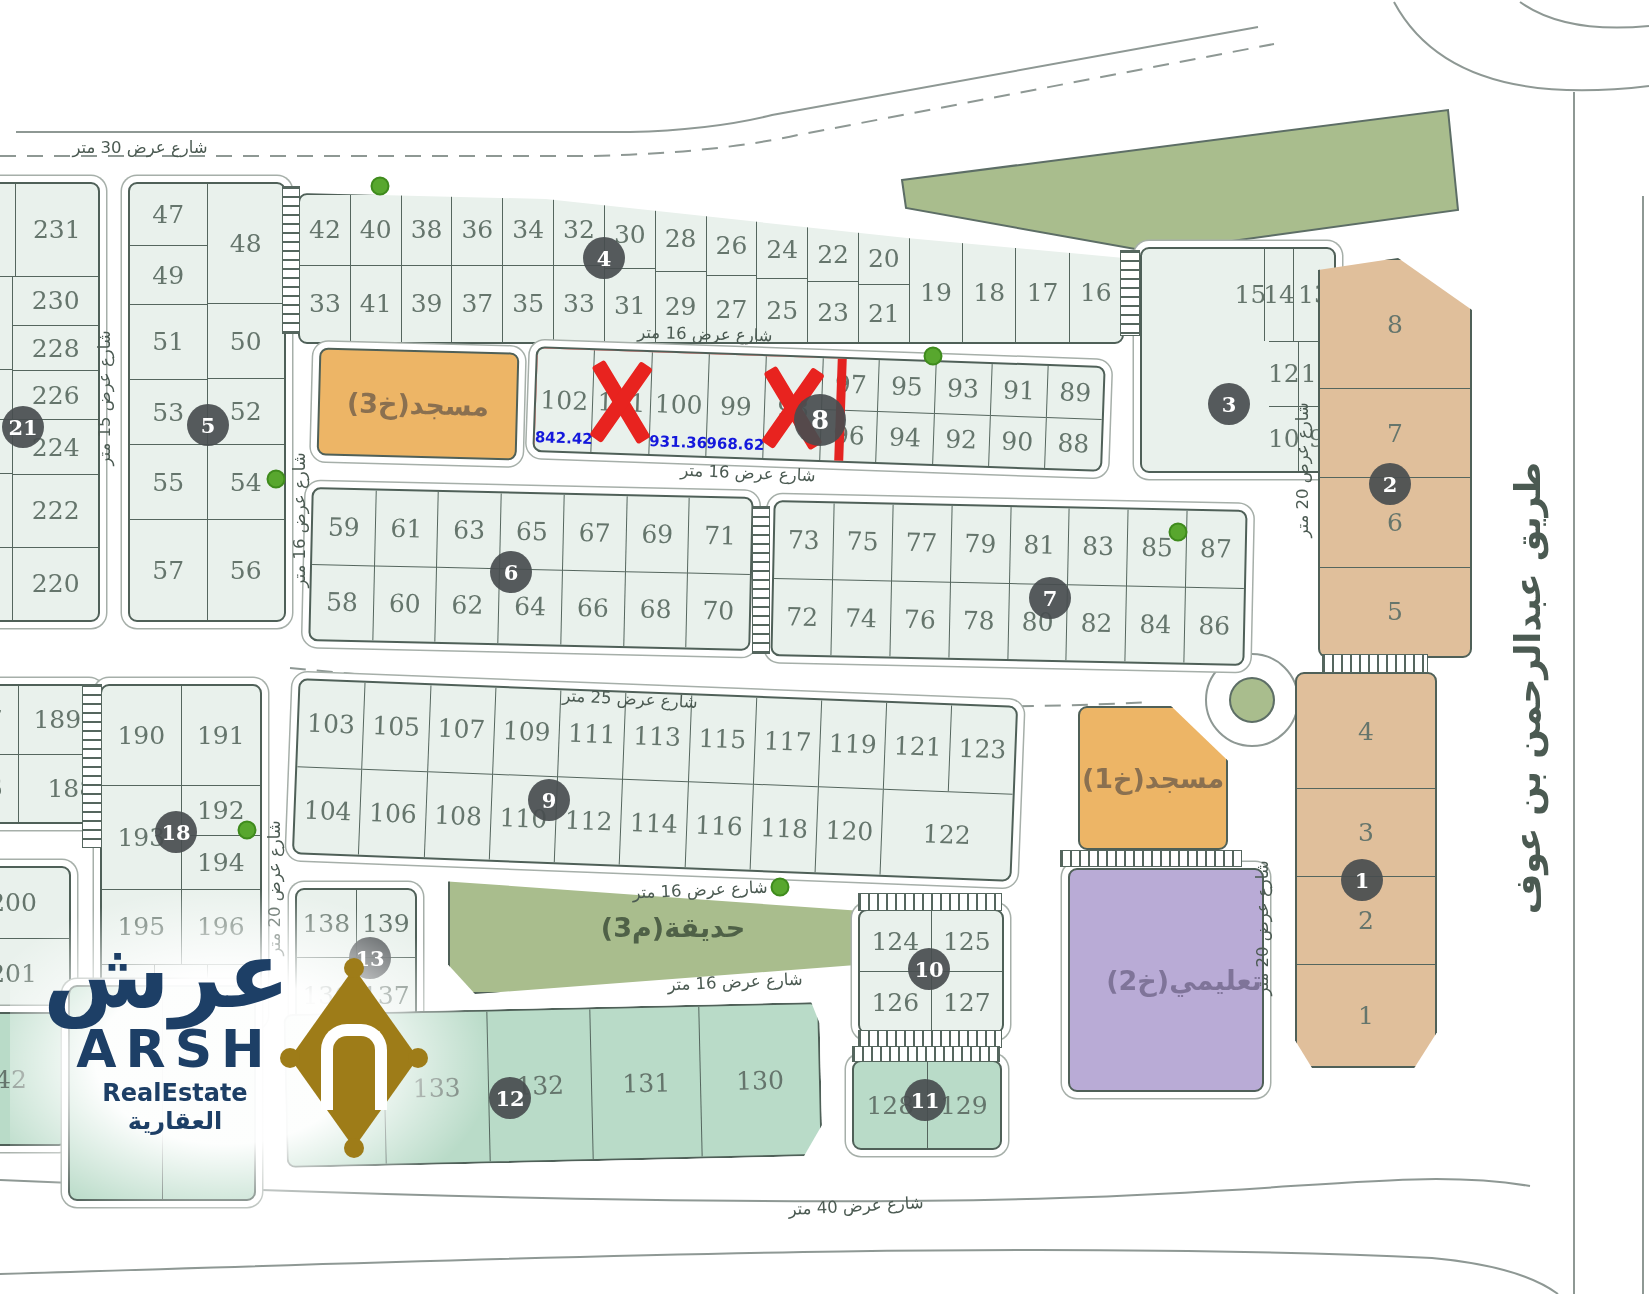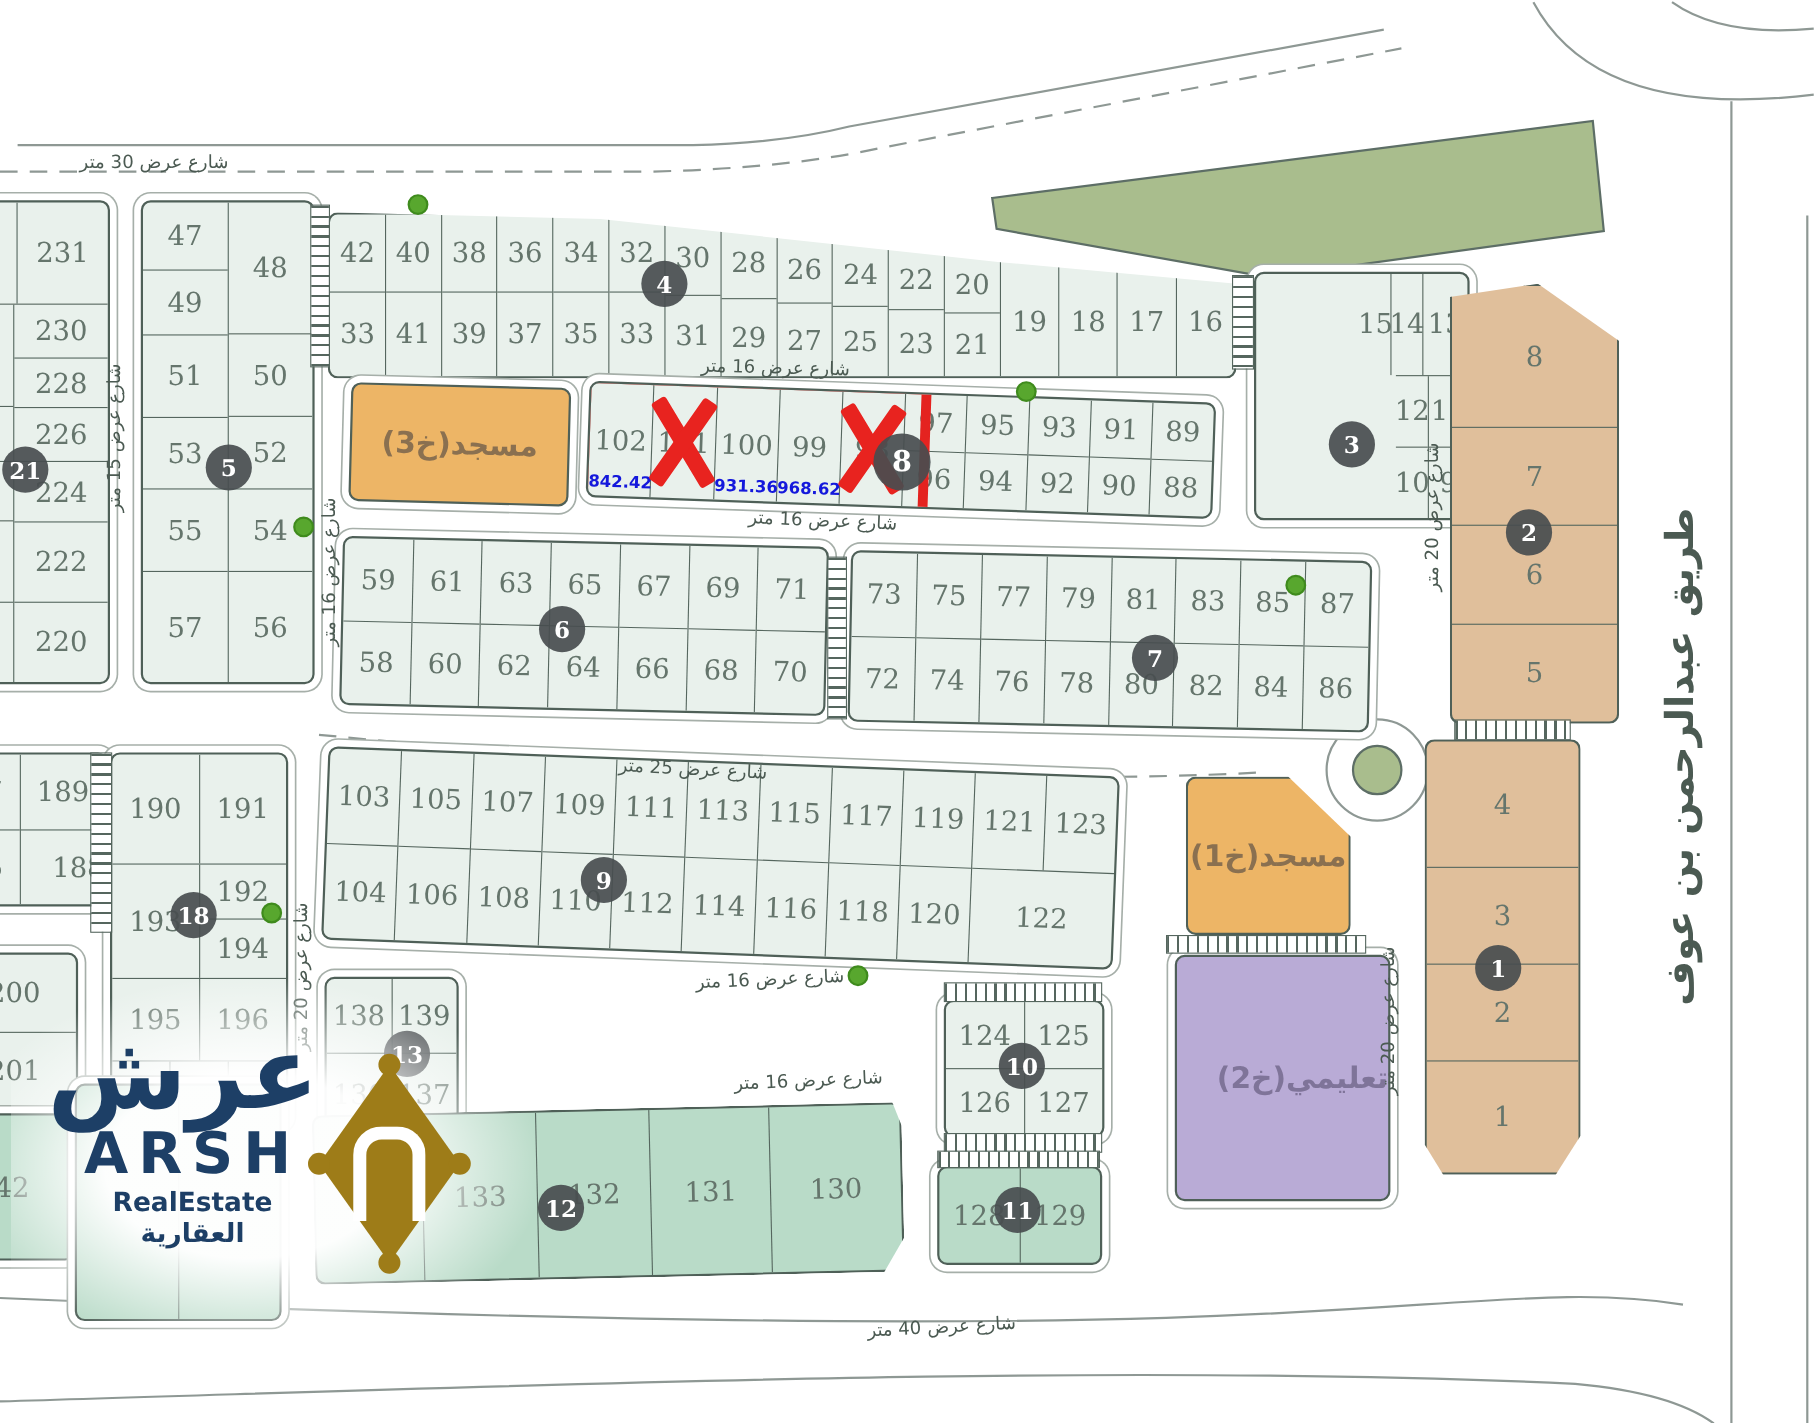--- a/index.html
+++ b/index.html
@@ -746,20 +746,23 @@
         <div class="bcol" style="flex-grow: 1;">
           <div class="cell" style="flex-grow: 1;">
             <span class="num">139</span>
           </div>
           <div class="cell" style="flex-grow: 1.1;">
             <span class="num">137</span>
           </div>
         </div>
       </div>
     </div>
+    <div class="block fill-olive clipped fac-block" style="left: 448px; top: 860px; width: 446px; height: 130px; clip-path: polygon(0px 16%, 100% 40%, 100% 76%, 6% 100%, 0px 78%);">
+      <span class="fac">حديقة(م3)</span>
+    </div>
     <div class="block fill-mint" style="left: 858px; top: 909px; width: 142px; height: 121px;">
       <div class="brow" style="flex-grow: 1;">
         <div class="bcol" style="flex-grow: 1;">
           <div class="cell" style="flex-grow: 1;">
             <span class="num">124</span>
           </div>
           <div class="cell" style="flex-grow: 1;">
             <span class="num">126</span>
           </div>
         </div>

